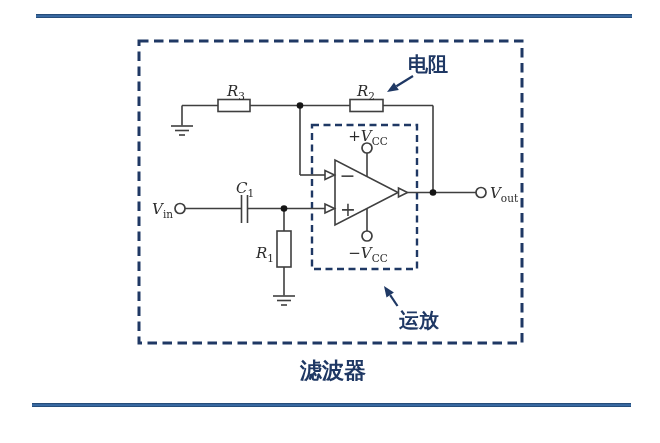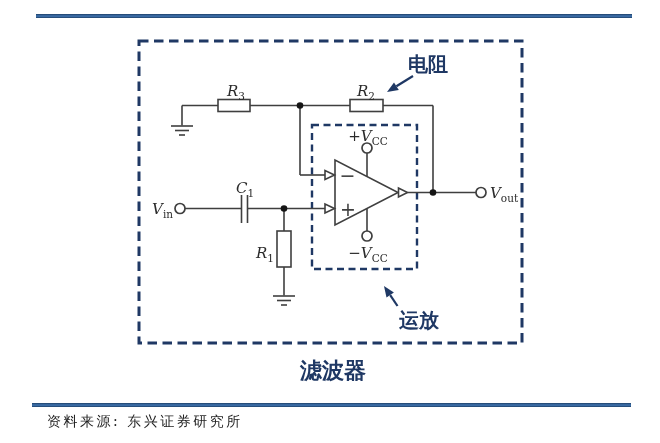--- a/index.html
+++ b/index.html
@@ -116,15 +116,14 @@
     <g>
       <line class="ann-line" x1="397.5" y1="306" x2="390.2" y2="295.1"></line>
       <polygon class="ann-arrow" points="384,286 393.9,292.6 386.5,297.6"></polygon>
     </g>
 
     <text class="cn" x="333" y="378" font-size="22" text-anchor="middle">滤波器</text>
   </svg>
 
   <div class="rule bottom"></div>
 
-  <div class="source-line"><span>资料来源:</span><span class="gap"></span><span>东兴证券研究所</span></div>
 
 </div>
 
 </body></html>

